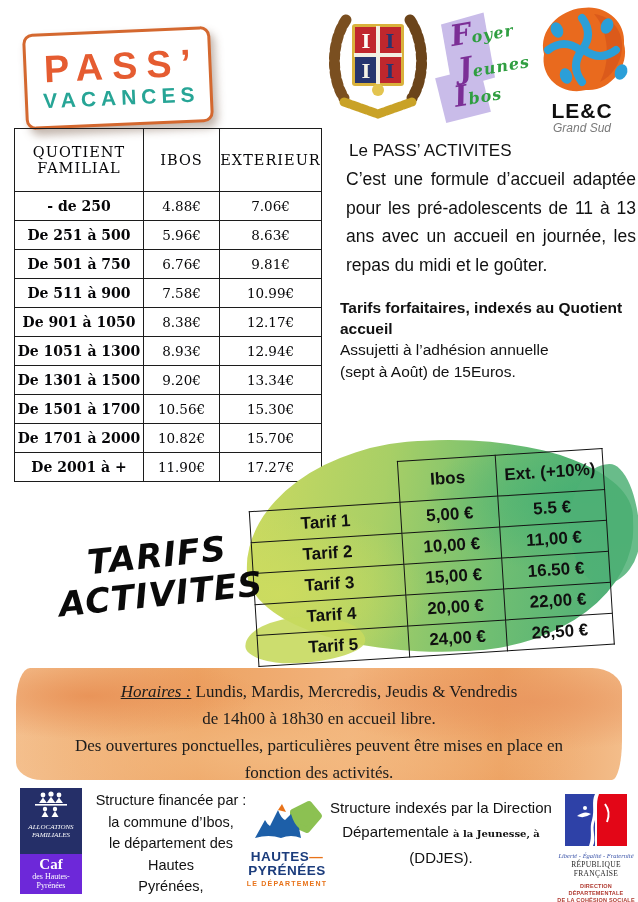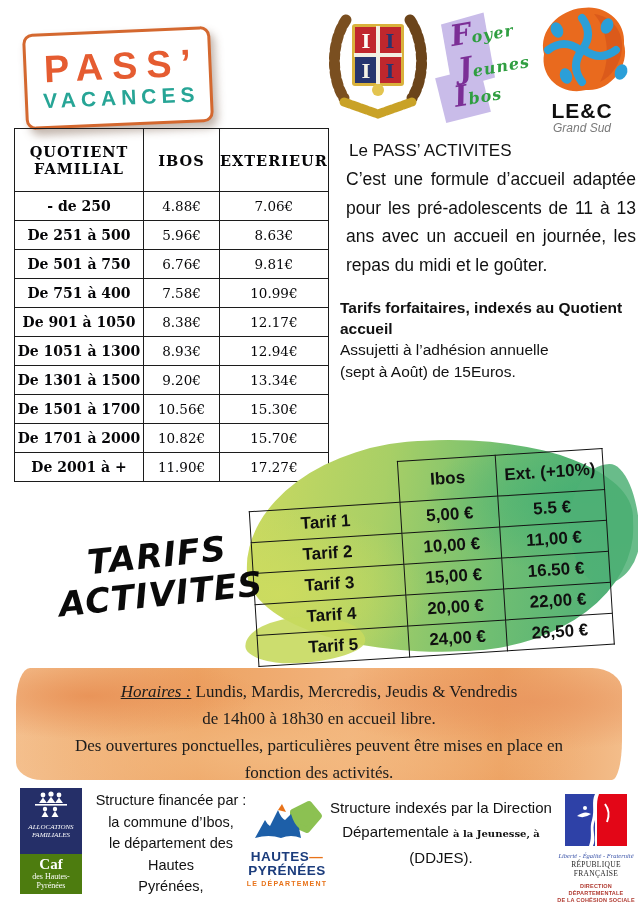--- a/index.html
+++ b/index.html
@@ -24,21 +24,21 @@
   .foyer .rest{color:#2f9e40;font-size:16px;font-weight:bold;font-style:italic;letter-spacing:1px;}
   .foyer .l1{left:12px;top:4px;} .foyer .l2{left:20px;top:36px;} .foyer .l3{left:16px;top:66px;}
   .lec{position:absolute;left:530px;top:4px;width:104px;text-align:center;}
   .lec-name{font-weight:900;font-size:21px;letter-spacing:1px;color:#101010;line-height:22px;}
   .lec-sub{font-style:italic;color:#7a7a7a;font-size:12px;line-height:13px;}
 
   
   .qf-table{position:absolute;left:14px;top:128px;border-collapse:collapse;
     font-family:"DejaVu Serif","Liberation Serif",serif;color:#060608;}
   .qf-table th,.qf-table td{border:1.6px solid #1c1c1c;text-align:center;vertical-align:middle;padding:0;}
-  .qf-table th{font-size:14.5px;font-weight:bold;letter-spacing:1px;height:62px;border-radius:31px;}
+  .qf-table th{font-size:14.5px;font-weight:normal;letter-spacing:1px;height:62px;border-radius:31px;}
   .qf-table td{height:28px;font-size:13.5px;}
   .qf-table td.lbl{font-weight:bold;font-size:14px;}
   .qf-table .c1{width:128px;} .qf-table .c2{width:75px;} .qf-table .c3{width:101px;}
 
   
   .intro-title{position:absolute;left:349px;top:141px;font-size:17px;}
   .intro-body{position:absolute;left:346px;top:165px;width:290px;font-size:17.5px;line-height:28.5px;text-align:justify;}
   .note{position:absolute;left:340px;top:297px;width:298px;text-align:left;}
   .note .b{font-weight:bold;font-size:15.5px;line-height:21px;}
   .note .r{font-size:15.5px;line-height:22px;}
@@ -76,21 +76,21 @@
       linear-gradient(90deg,#f4c08f 0%,#eda363 30%,#f2b37c 55%,#ec9f5f 80%,#f3bd8a 100%);
     border-radius:14px 30px 10px 26px/36px 22px 40px 18px;}
   .hor-text{position:absolute;left:16px;top:678px;width:606px;text-align:center;font-size:17px;line-height:27px;color:#1c1c1c;font-family:Liberation Serif, serif;}
   .hor-label{font-style:italic;text-decoration:underline;}
 
   
   .caf{position:absolute;left:20px;top:788px;width:62px;height:136px;text-align:center;}
   .caf-top{height:66px;background:#252f68;color:#fff;}
   .caf-top svg{margin-top:3px;}
   .caf-alloc{font-size:7px;font-style:italic;font-family:"Liberation Serif",serif;line-height:8px;}
-  .caf-bot{height:40px;background:#4d7c0f;color:#fff;}
+  .caf-bot{height:40px;background:#6d28d9;color:#fff;}
   .caf-name{font-family:"Liberation Serif",serif;font-size:15px;font-weight:bold;line-height:16px;padding-top:2px;}
   .caf-sub{font-size:8px;font-family:"Liberation Serif",serif;line-height:9px;}
   .financed{position:absolute;left:86px;top:790px;width:170px;text-align:center;font-size:14.5px;line-height:21.5px;}
   .hp-logo{position:absolute;left:246px;top:800px;width:82px;text-align:center;}
   .hp-l12{font-size:13.5px;font-weight:800;color:#1b3c7c;line-height:14px;letter-spacing:.5px;}
   .hp-dash{color:#e8731a;}
   .hp-l3{font-size:7px;color:#e8731a;letter-spacing:1.2px;font-weight:bold;margin-top:2px;}
   .approved{position:absolute;left:330px;top:796px;width:222px;text-align:center;line-height:24px;}
   .approved .sans{font-size:15px;}
   .approved .serif{font-family:"DejaVu Serif","Liberation Serif",serif;font-weight:bold;font-size:10px;}
@@ -170,21 +170,21 @@
           <td class="lbl">De 251 à 500</td>
           <td>5.96€</td>
           <td>8.63€</td>
         </tr>
     <tr>
           <td class="lbl">De 501 à 750</td>
           <td>6.76€</td>
           <td>9.81€</td>
         </tr>
     <tr>
-          <td class="lbl">De 751 à 400</td>
+          <td class="lbl">De 511 à 900</td>
           <td>7.58€</td>
           <td>10.99€</td>
         </tr>
     <tr>
           <td class="lbl">De 901 à 1050</td>
           <td>8.38€</td>
           <td>12.17€</td>
         </tr>
     <tr>
           <td class="lbl">De 1051 à 1300</td>

